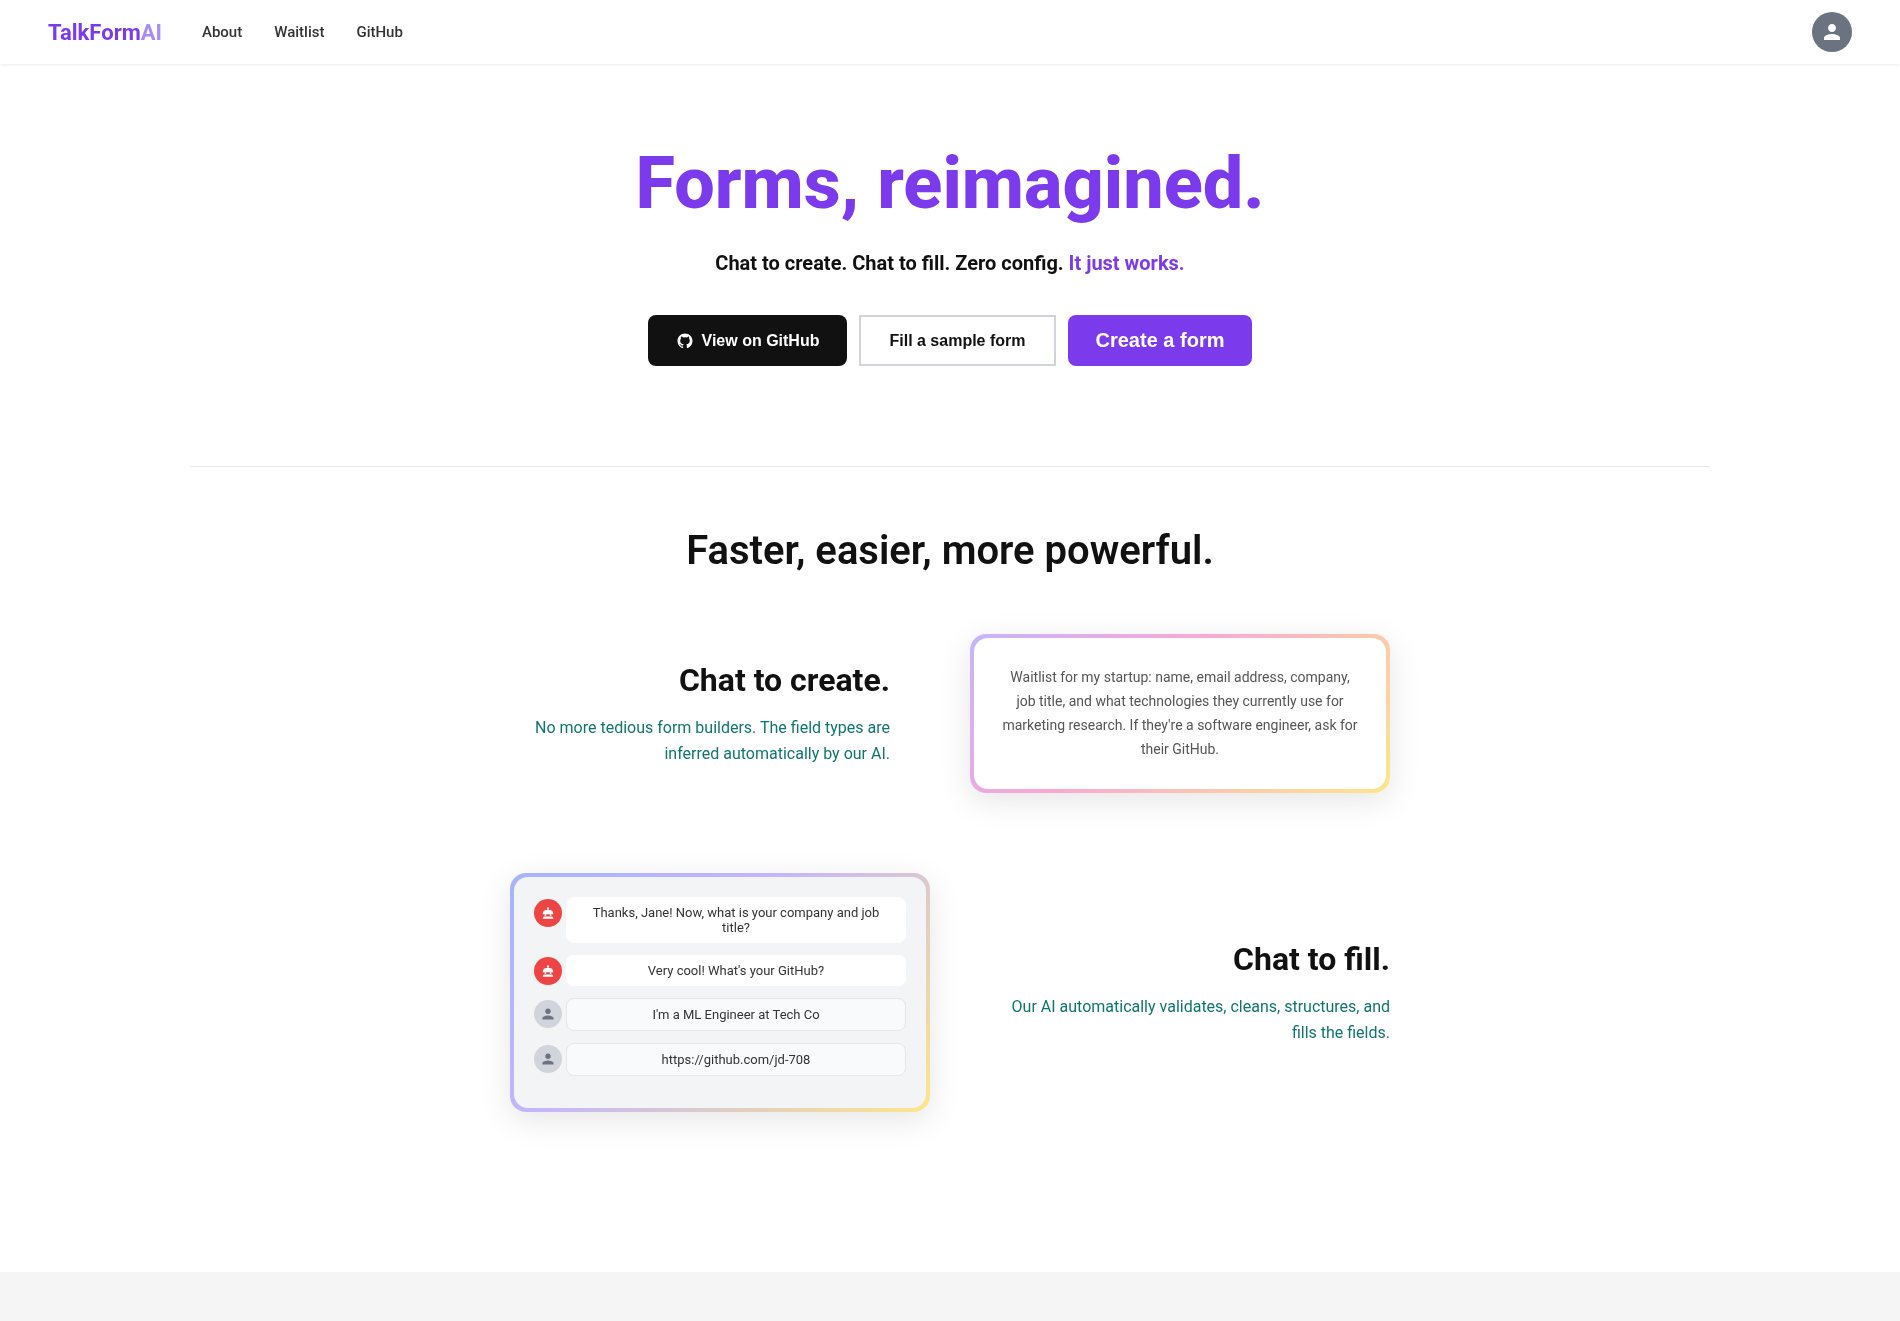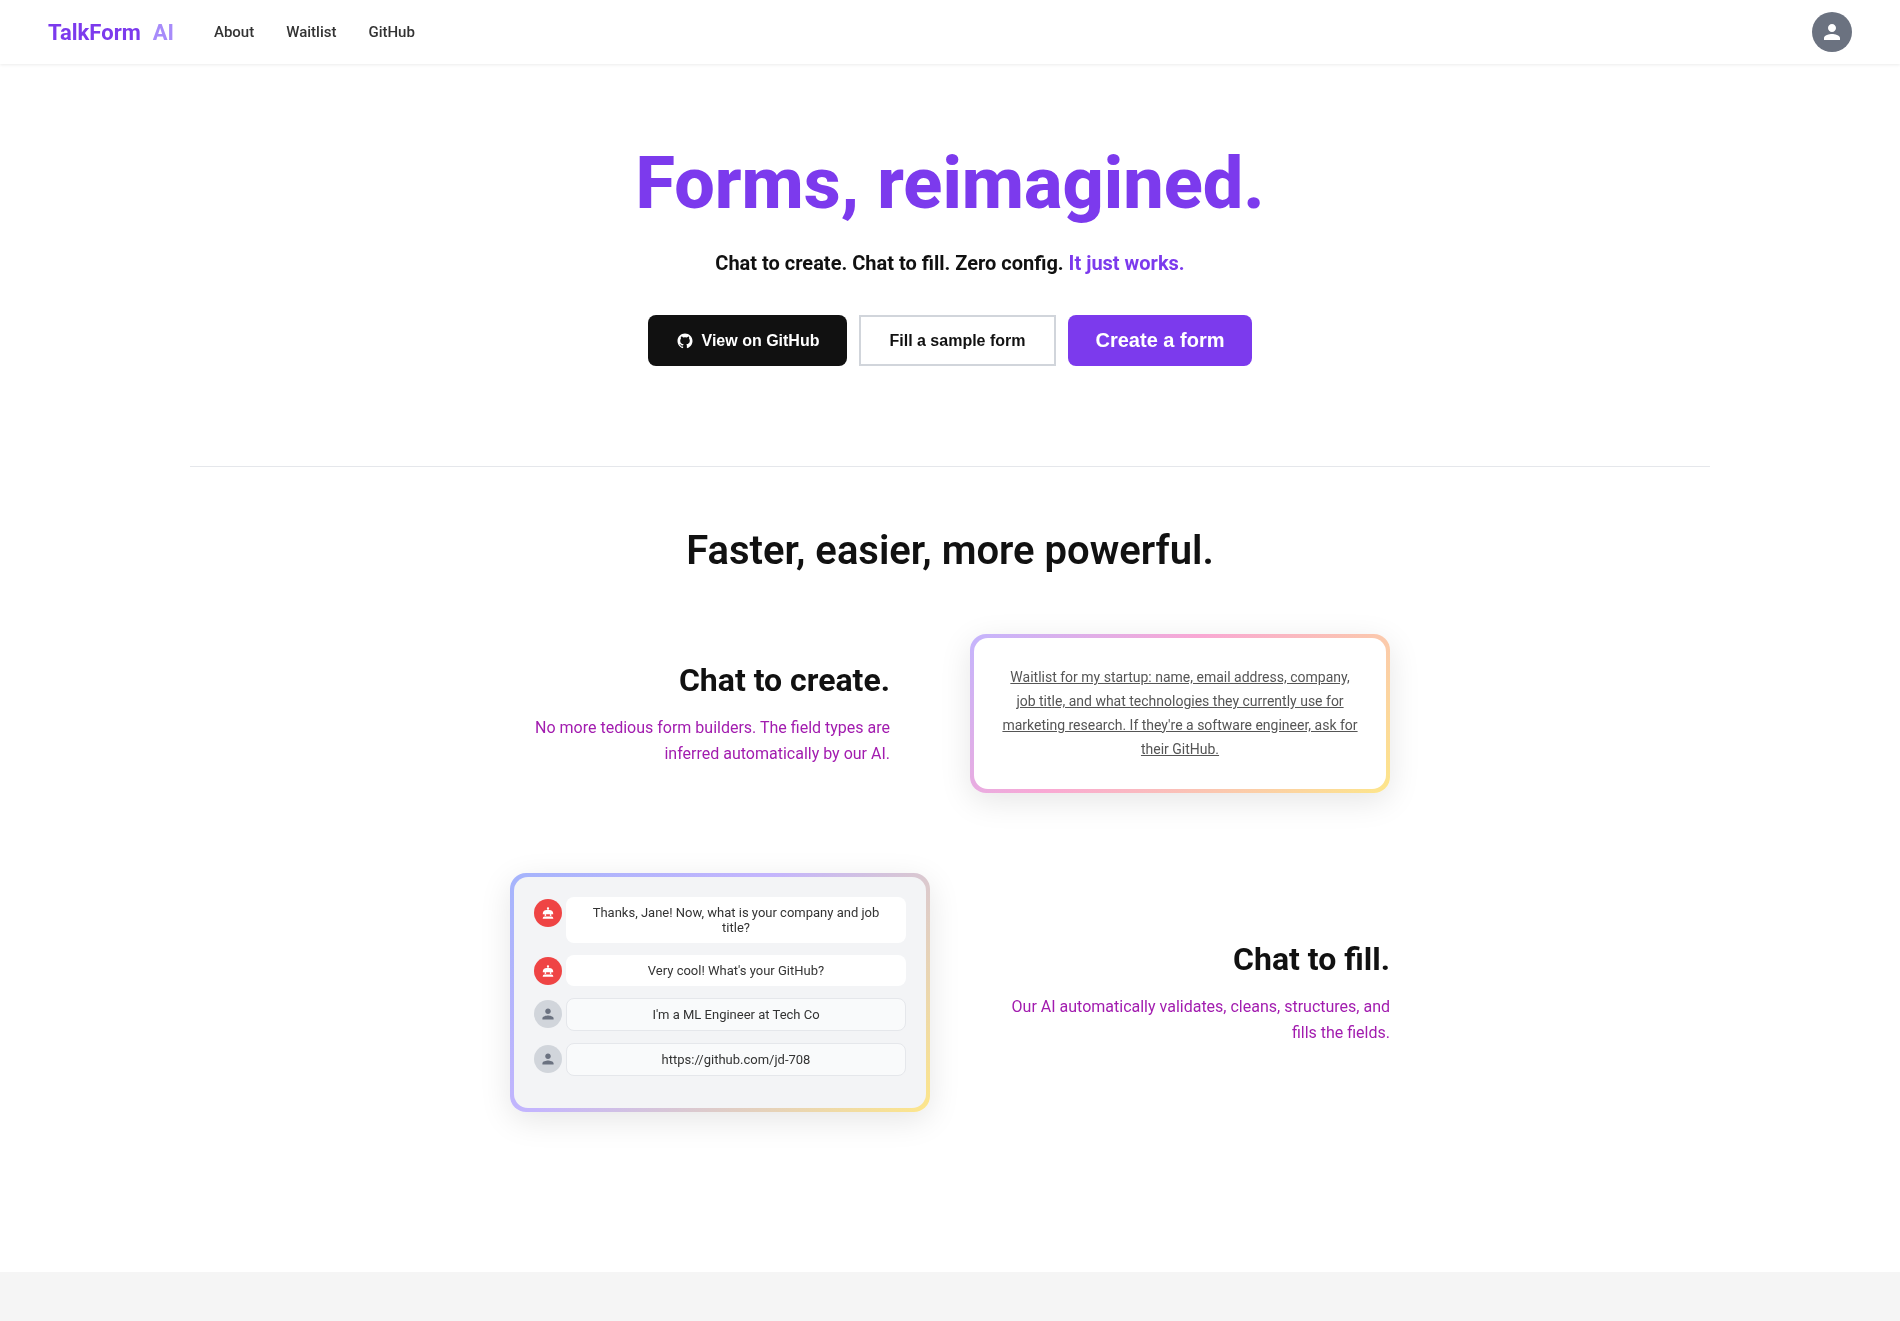--- a/index.html
+++ b/index.html
@@ -18,21 +18,21 @@
       padding: 0 48px;
       height: 64px;
       box-shadow: 0 1px 3px rgba(0,0,0,0.08);
       position: sticky;
       top: 0;
       z-index: 100;
     }
     .nav-logo {
       display: flex;
       align-items: center;
-      gap: 12px;
+      gap: 0;
       font-size: 22px;
       font-weight: 700;
       margin-right: 40px;
       text-decoration: none;
     }
     .logo-talkform {
       color: #7c3aed;
     }
     .logo-ai {
       color: #a78bfa;
@@ -168,21 +168,21 @@
       text-align: right;
     }
     .feature-text h2 {
       font-size: 32px;
       font-weight: 700;
       margin-bottom: 16px;
       color: #111;
     }
     .feature-text p {
       font-size: 16px;
-      color: #a21caf;
+      color: #0f766e;
       line-height: 1.6;
     }
     .feature-visual {
       flex: 1;
       max-width: 420px;
     }
 
     
     .create-card {
       border-radius: 16px;
@@ -192,21 +192,20 @@
     }
     .create-card-inner {
       background: #fff;
       border-radius: 14px;
       padding: 28px 28px;
     }
     .create-card-text {
       font-size: 14px;
       color: #555;
       line-height: 1.7;
-      text-decoration: underline;
     }
 
     
     .fill-card {
       border-radius: 16px;
       padding: 4px;
       background: linear-gradient(135deg, #a5b4fc 0%, #c4b5fd 40%, #fde68a 100%);
       box-shadow: 0 8px 32px rgba(0,0,0,0.10);
     }
     .fill-card-inner {

